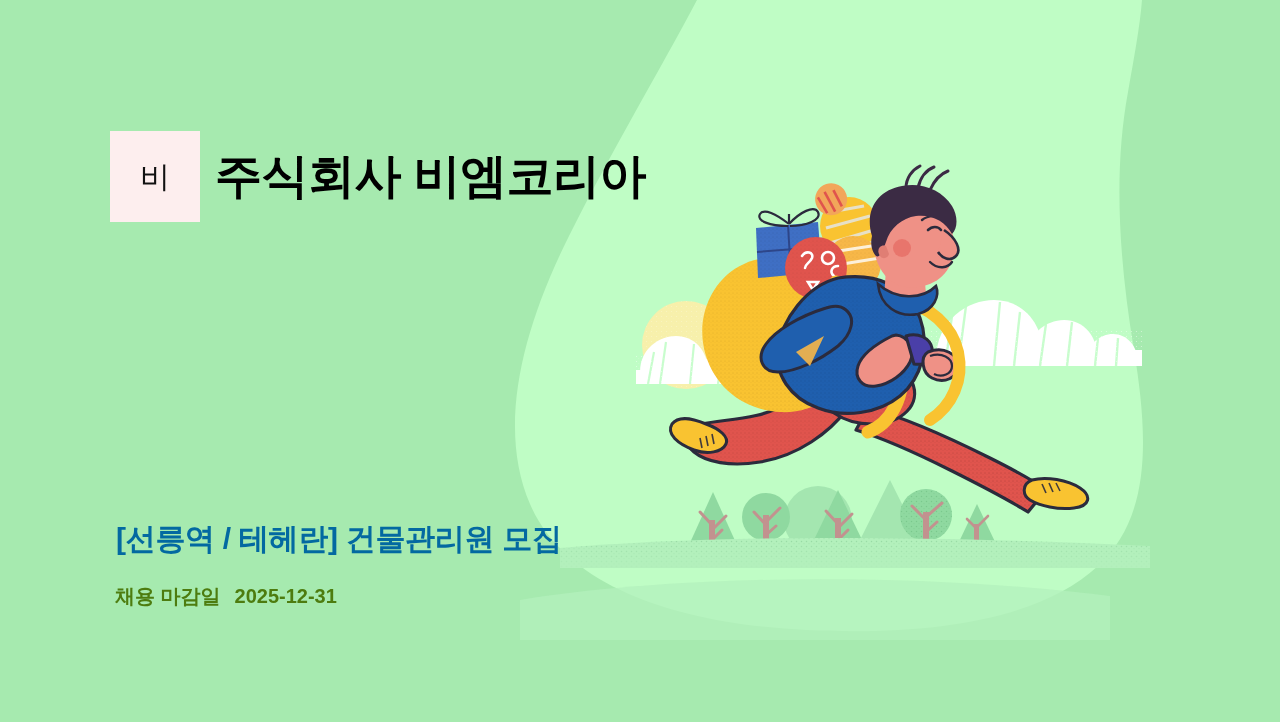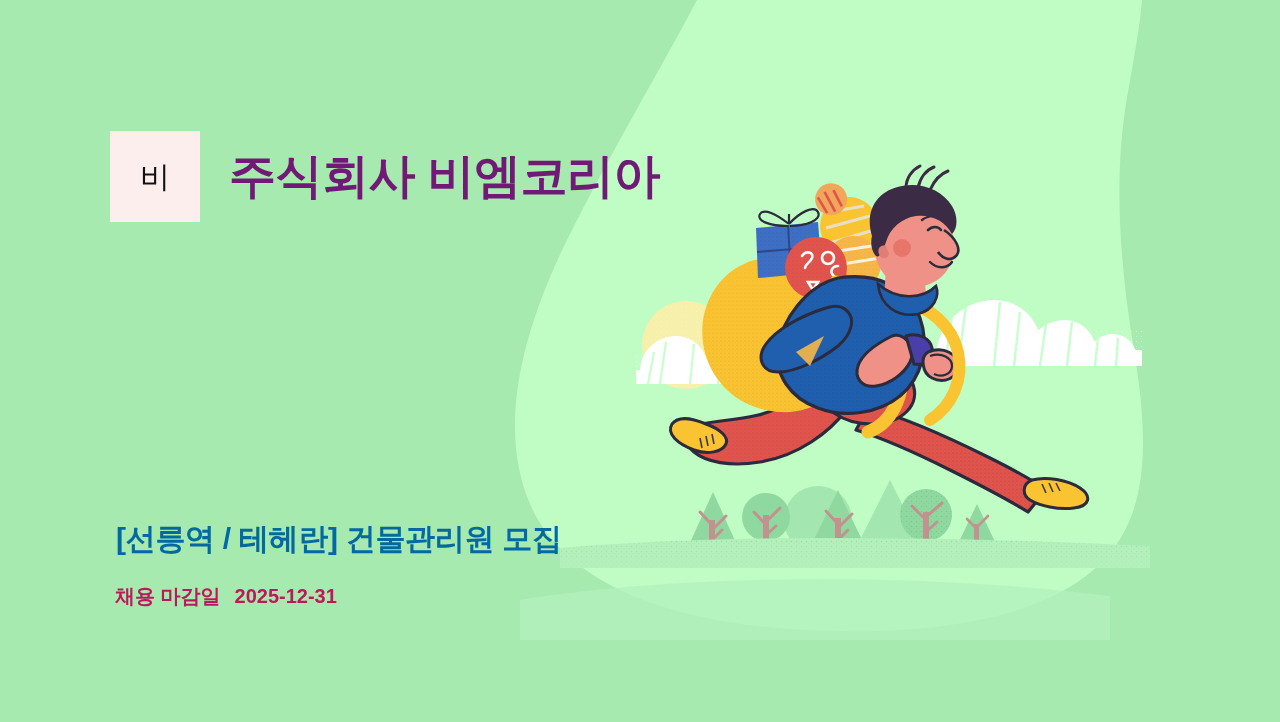--- a/index.html
+++ b/index.html
@@ -44,45 +44,44 @@
   
   #company-name {
     position: absolute;
     left: 215px;
     top: 131px;
     height: 91px;
     display: flex;
     align-items: center;
     font-size: 47px;
     font-weight: 700;
-    color: #701a75;
+    color: #000000;
     letter-spacing: -0.5px;
     white-space: nowrap;
-    margin-left: 14px;
   }
   
   #job-title {
     position: absolute;
     left: 116px;
     top: 519px;
     font-size: 30px;
     font-weight: 700;
     color: #0369a1;
     letter-spacing: -0.3px;
     white-space: nowrap;
   }
   #deadline-row {
     position: absolute;
     left: 115px;
     top: 583px;
     display: flex;
     align-items: baseline;
     font-size: 20px;
     font-weight: 700;
-    color: #be185d;
+    color: #4d7c0f;
     white-space: nowrap;
   }
   #deadline-row .dl-label { margin-right: 14px; }
 </style>
 </head>
 <body>
 
 <div id="card">
 
   <svg id="art" viewBox="0 0 1280 722" width="1280" height="722" xmlns="http://www.w3.org/2000/svg" aria-hidden="true">

